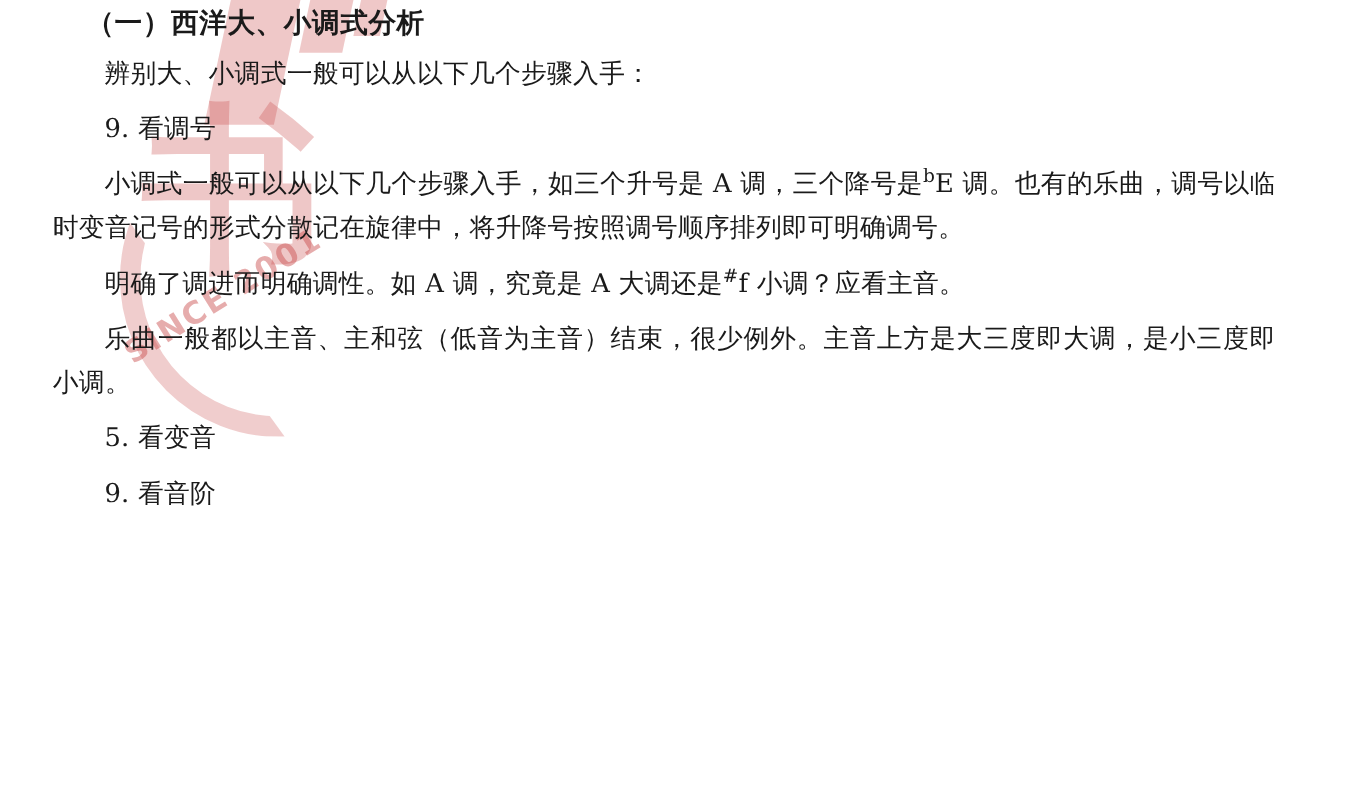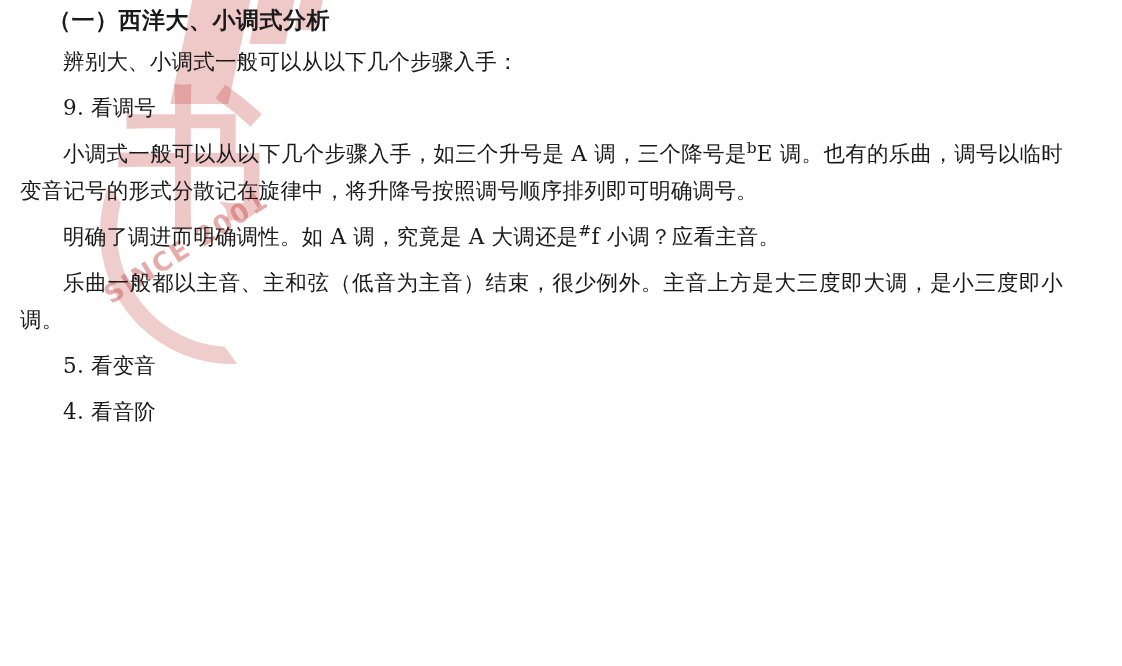--- a/index.html
+++ b/index.html
@@ -68,21 +68,21 @@
     color: #c94a4a;
     opacity: .45;
     transform: rotate(-32deg);
     letter-spacing: 2px;
   }
 
   
   .page {
     position: relative;
     z-index: 2;
-    padding: 0 40px 0 20px;
+    padding: 0 40px 0 44px;
     box-sizing: border-box;
     width: 1103px;
   }
   .heading {
     font-size: 23px;
     font-weight: bold;
     line-height: 1.35;
     margin: 4px 0 0 28px;
     letter-spacing: .5px;
   }
@@ -117,15 +117,15 @@
 
 <div class="page">
   <div class="heading">（一）西洋大、小调式分析</div>
   <div id="body-container">
       <p class="body indent">辨别大、小调式一般可以从以下几个步骤入手：</p>
       <p class="body indent">9. 看调号</p>
       <p class="body indent"><span>小调式一般可以从以下几个步骤入手，如三个升号是 A 调，三个降号是</span><span class="sup">b</span><span>E 调。也有的乐曲，调号以临时变音记号的形式分散记在旋律中，将升降号按照调号顺序排列即可明确调号。</span></p>
       <p class="body indent"><span>明确了调进而明确调性。如 A 调，究竟是 A 大调还是</span><span class="sup">#</span><span>f 小调？应看主音。</span></p>
       <p class="body indent">乐曲一般都以主音、主和弦（低音为主音）结束，很少例外。主音上方是大三度即大调，是小三度即小调。</p>
       <p class="body indent">5. 看变音</p>
-      <p class="body indent">4. 看音阶</p>
+      <p class="body indent">9. 看音阶</p>
     </div>
 </div>
 
 </body></html>

